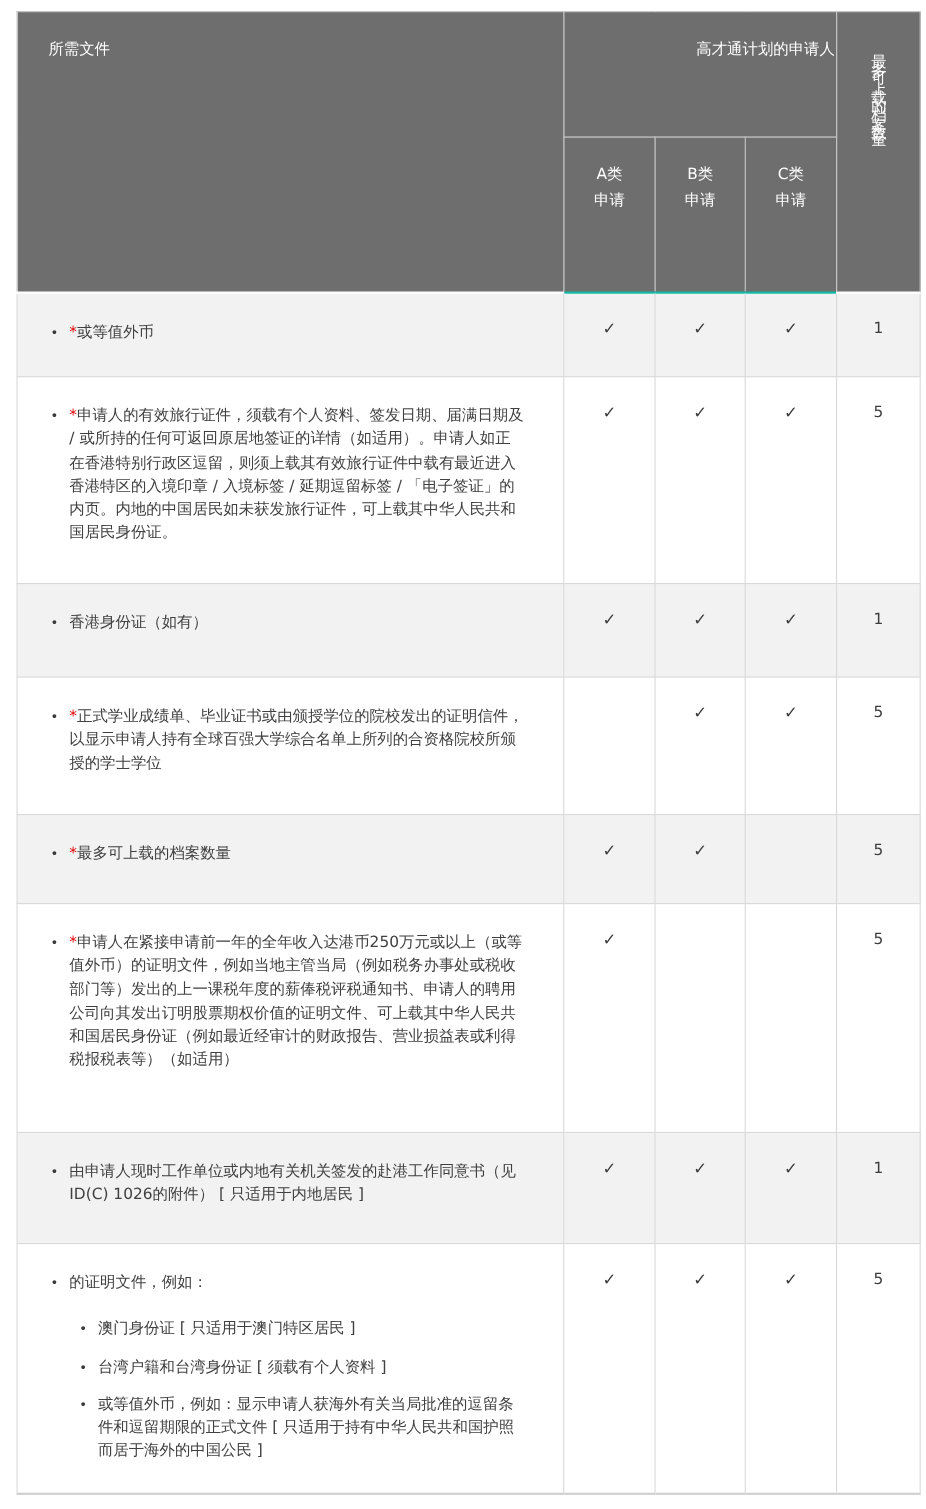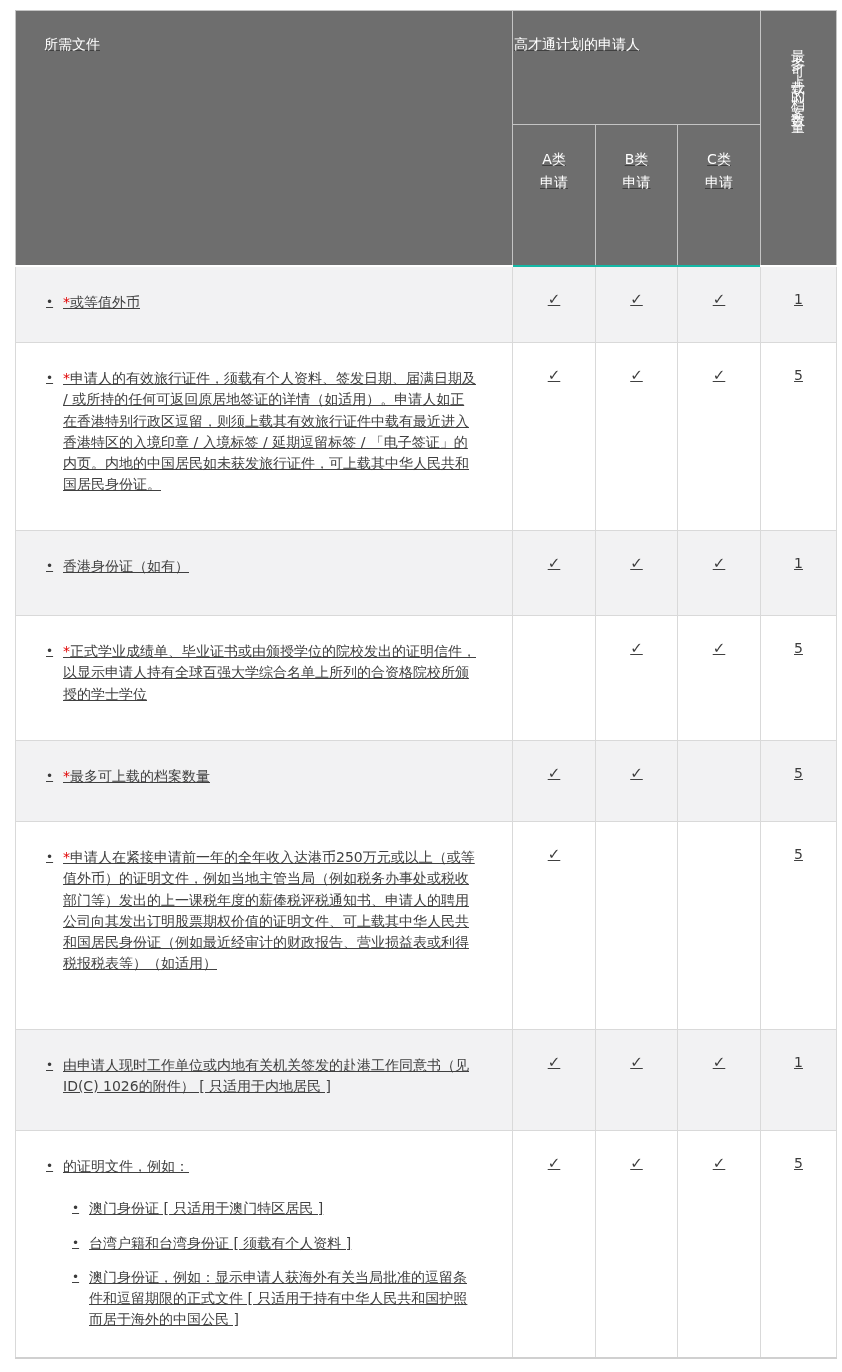--- a/index.html
+++ b/index.html
@@ -3,21 +3,21 @@
 <meta charset="utf-8">
 <style>
   * { box-sizing: border-box; }
   html, body { margin: 0; padding: 0; }
   body {
     width: 842px; height: 1372px;
     background: #ffffff;
     font-family: "DejaVu Sans", "Liberation Sans", sans-serif;
     color: var(--body_text, #404040);
   }
-  .page { padding: 10px 6px 0 15px; text-decoration: underline; }
+  .page { padding: 10px 6px 0 15px; }
 
   table.req-table {
     border-collapse: collapse;
     table-layout: fixed;
     width: 821px;
   }
   col.c-doc   { width: 497px; }
   col.c-a     { width: 83px; }
   col.c-b     { width: 82px; }
   col.c-c     { width: 83px; }
@@ -30,21 +30,21 @@
     color: var(--header_text, #ffffff);
     font-weight: normal;
     font-size: 14px;
     vertical-align: top;
     border-color: var(--header_border, #c4c4c4);
   }
   thead tr.sub-row th { border-bottom: 2px solid #14b8a6; }
   thead th.rowspan-cell { border-bottom: 2px solid #ffffff; }
 
   th.h-doc { text-align: left; padding: 25px 20px 0 28px; }
-  th.h-group { text-align: left; padding-top: 25px; }
+  th.h-group { text-align: right; padding-top: 25px; }
   th.h-sub { text-align: center; padding-top: 23px; line-height: 1.65; }
   th.h-sub span { display: block; }
   th.h-files { text-align: center; padding-top: 27px; }
   .vertical-label {
     display: inline-block;
     writing-mode: vertical-rl;
     text-orientation: upright;
     letter-spacing: 8px;
     font-size: 14px;
     line-height: 1;
@@ -217,21 +217,21 @@
             <div class="bullet-line">
               <span class="bullet">•</span>
               <p class="doc-text">澳门身份证 [ 只适用于澳门特区居民 ]</p>
             </div>
             <div class="bullet-line">
               <span class="bullet">•</span>
               <p class="doc-text">台湾户籍和台湾身份证 [ 须载有个人资料 ]</p>
             </div>
             <div class="bullet-line">
               <span class="bullet">•</span>
-              <p class="doc-text">澳门身份证，例如：显示申请人获海外有关当局批准的逗留条件和逗留期限的正式文件 [ 只适用于持有中华人民共和国护照而居于海外的中国公民 ]</p>
+              <p class="doc-text">或等值外币，例如：显示申请人获海外有关当局批准的逗留条件和逗留期限的正式文件 [ 只适用于持有中华人民共和国护照而居于海外的中国公民 ]</p>
             </div>
           </div>
         </td>
         <td class="mark-cell"><span>✓</span></td>
         <td class="mark-cell"><span>✓</span></td>
         <td class="mark-cell"><span>✓</span></td>
         <td class="max-cell"><span>5</span></td>
       </tr>
 
     </tbody>

